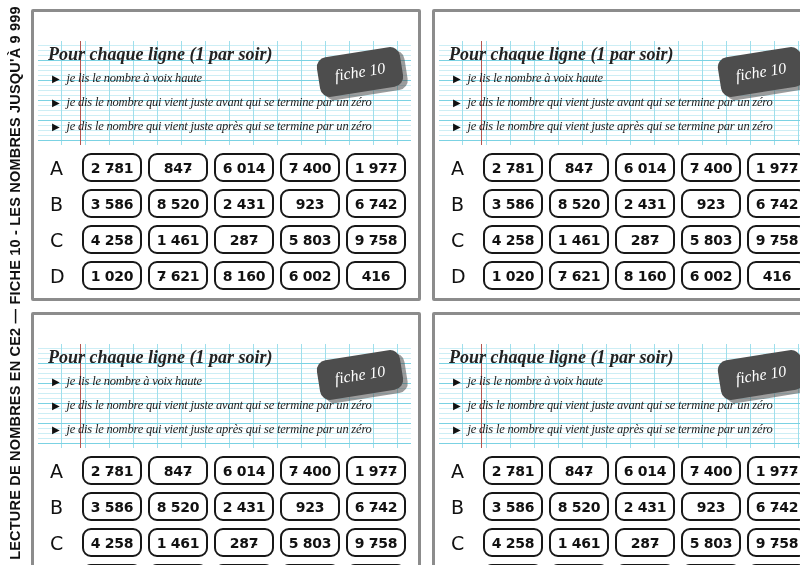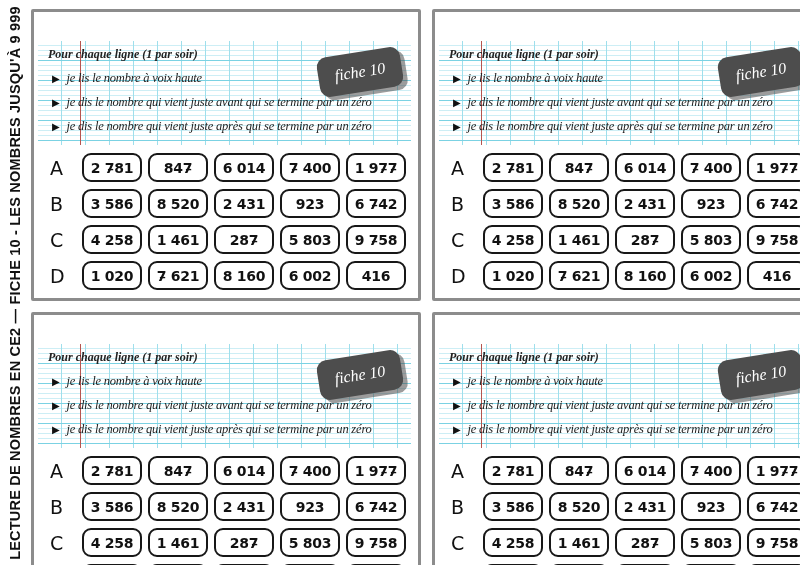--- a/index.html
+++ b/index.html
@@ -36,21 +36,21 @@
       repeating-linear-gradient(90deg,  transparent 0 23px, var(--ruling-vertical,#9fdfec) 23px 24px),
       repeating-linear-gradient(180deg, transparent 0 4px,  var(--ruling-minor,#cdeef5) 4px 5px);
   }
   .margin-line{
     position:absolute;left:42px;top:0;bottom:0;width:1px;
     background:var(--margin-line,#b5554f);
   }
   .script{font-family:"Liberation Serif","DejaVu Serif",serif;font-style:italic;color:#222;}
   .card-header{
     position:relative;padding:3px 0 0 10px;height:22px;line-height:20px;
-    font-size:12px;font-weight:bold;margin-top:29px;
+    font-size:18px;font-weight:bold;margin-top:29px;
   }
   .instruction{
     position:relative;display:flex;align-items:center;height:24px;
     padding-left:14px;font-size:12.5px;letter-spacing:-.2px;
   }
   .instruction .bullet{
     font-family:"DejaVu Sans",sans-serif;font-style:normal;
     font-size:10px;color:#111;margin-right:7px;flex:none;
   }
   

